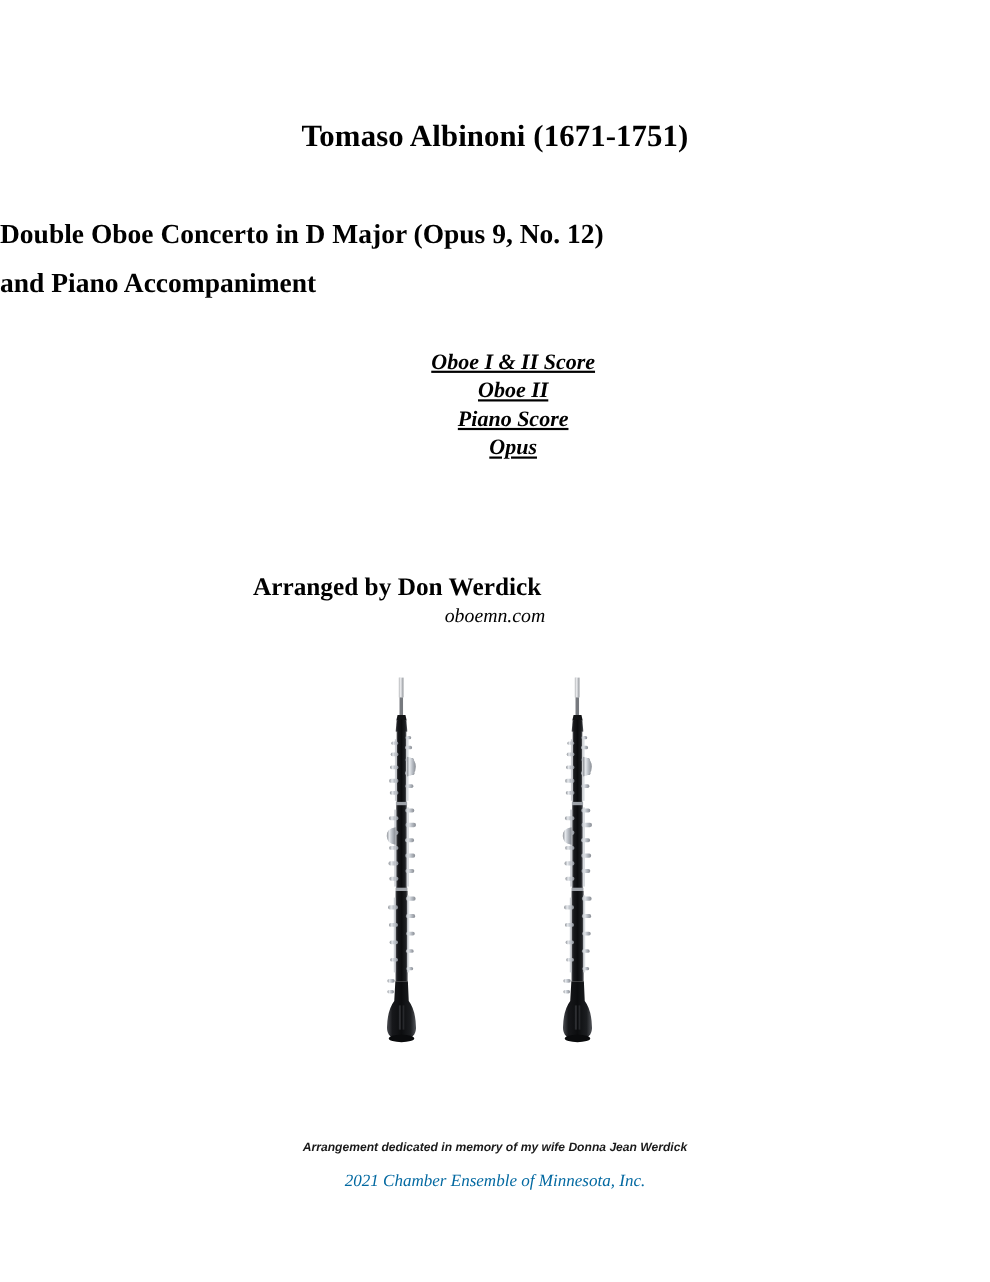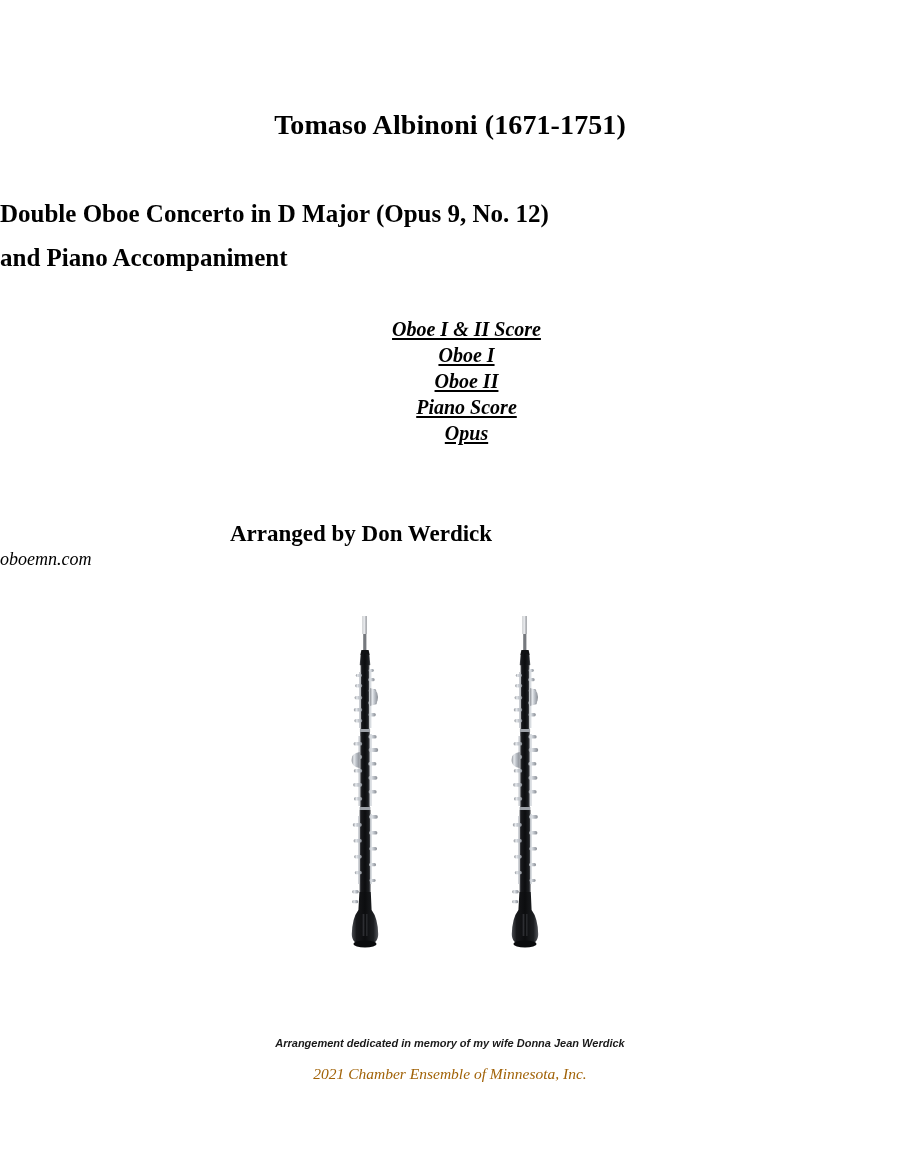--- a/index.html
+++ b/index.html
@@ -79,20 +79,21 @@
     text-align: center;
     font-size: 23px;
     font-weight: bold;
     line-height: 28px;
   }
   .website {
     position: absolute;
     top: 546px;
     left: 0;
     width: 900px;
+    text-align: center;
     font-size: 18px;
     font-style: italic;
     line-height: 26px;
   }
 
   
   .oboe-row {
     position: absolute;
     top: 612px;
     left: 0;
@@ -126,38 +127,37 @@
   .copy {
     position: absolute;
     top: 1063px;
     left: 0;
     width: 900px;
     text-align: center;
     font-family: "Liberation Serif", "DejaVu Serif", serif;
     font-style: italic;
     font-size: 15.5px;
     line-height: 22px;
-    color: #a16207;
+    color: #0369a1;
   }
 </style>
 </head>
 <body>
 
 <div class="page">
 
   <div class="composer">Tomaso Albinoni (1671-1751)</div>
 
   <div class="worktitle">
     <span class="line1">Double Oboe Concerto in D Major (Opus 9, No. 12)</span>
     <span class="line2">and Piano Accompaniment</span>
   </div>
 
   <div class="parts">
     <a class="part-item" href="#">Oboe I &amp; II Score</a>
-    <a class="part-item" href="#">Oboe I</a>
     <a class="part-item" href="#">Oboe II</a>
     <a class="part-item" href="#">Piano Score</a>
     <a class="part-item" href="#">Opus</a>
   </div>
 
   <div class="arranger">Arranged by Don Werdick</div>
   <div class="website">oboemn.com</div>
 
   <div class="oboe-row">
 

